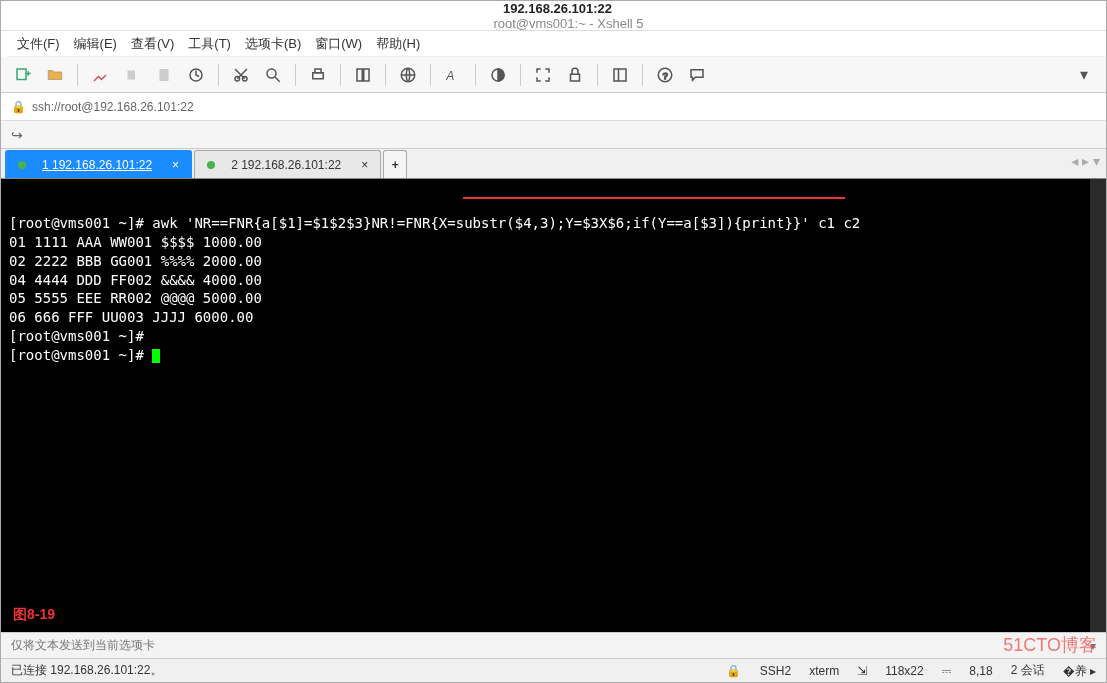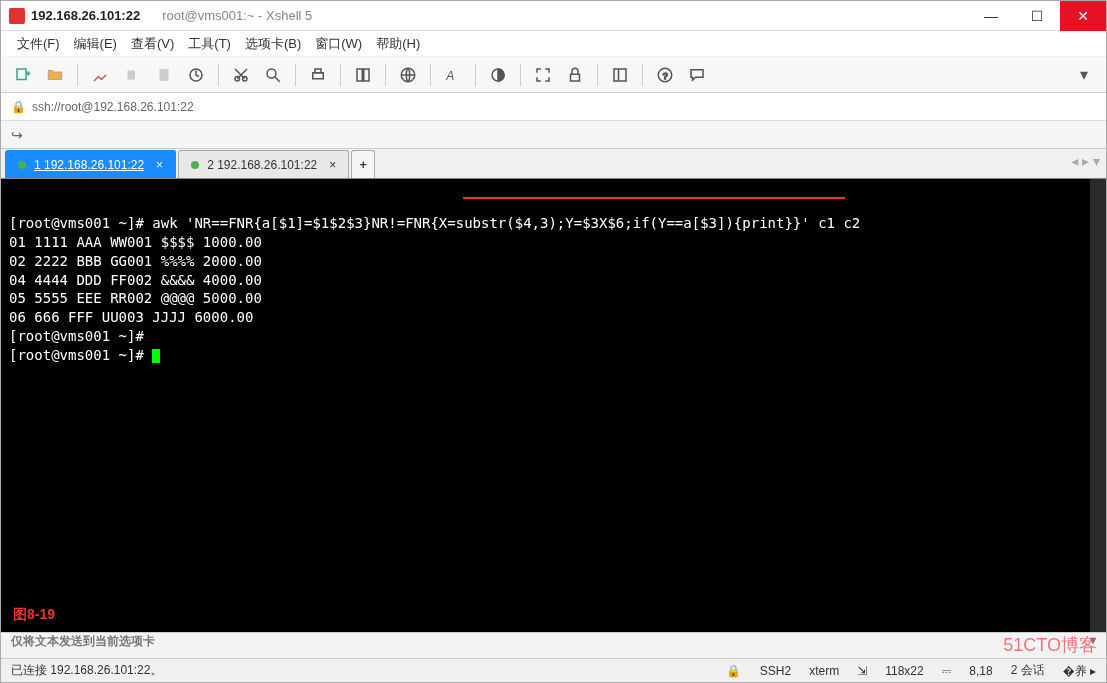--- a/index.html
+++ b/index.html
@@ -1,51 +1,51 @@
 <!DOCTYPE html>
 <html><head>
 <meta charset="utf-8">
 <style>
   * { box-sizing: border-box; margin: 0; padding: 0; }
   body { font-family: "Microsoft YaHei", Arial, sans-serif; font-size: 12px; background: #f0f0f0; color: #333; width: 1107px; height: 683px; overflow: hidden; }
   .window { width: 1107px; height: 683px; border: 1px solid #aaa; display: flex; flex-direction: column; background: #fff; }
-  .titlebar { height: 30px; background: #fff; display: flex; align-items: center; padding: 0 0 0 8px; border-bottom: 1px solid #ddd; }
+  .titlebar { height: 30px; background: #fff; display: flex; align-items: center; padding: 0 0 0 8px; border-bottom: 1px solid #ddd; flex-direction: column; }
   .titlebar .appicon { width: 16px; height: 16px; background: #d33; border-radius: 2px; margin-right: 6px; }
   .titlebar .title-main { font-weight: bold; font-size: 13px; color: #222; }
   .titlebar .title-sub { color: #888; font-size: 13px; margin-left: 22px; }
   .titlebar .spacer { flex: 1; }
   .winbtns { display: flex; }
   .winbtn { width: 46px; height: 30px; display: flex; align-items: center; justify-content: center; font-size: 14px; color: #333; }
   .winbtn.close { background: #e81123; color: #fff; }
   .menubar { height: 26px; background: #fff; display: flex; align-items: center; padding: 0 10px; gap: 14px; font-size: 13px; border-bottom: 1px solid #eee; margin-left: 6px; }
   .menubar span { cursor: default; }
   .toolbar { height: 36px; background: #f7f7f7; border-bottom: 1px solid #ccc; display: flex; align-items: center; padding: 0 8px; gap: 4px; }
   .tbtn { width: 28px; height: 28px; display: flex; align-items: center; justify-content: center; color: #555; font-size: 16px; border-radius: 3px; }
   .tbtn svg { width: 18px; height: 18px; }
   .tsep { width: 1px; height: 22px; background: #ccc; margin: 0 4px; }
   .addressbar { height: 28px; background: #fff; border-bottom: 1px solid #ddd; display: flex; align-items: center; padding: 0 10px; color: #666; gap: 6px; }
   .addressbar .lock { font-size: 12px; }
   .hintbar { height: 28px; background: #f5f5f5; border-bottom: 1px solid #ccc; display: flex; align-items: center; padding: 0 10px; color: #666; gap: 6px; }
   .hintbar .arrow { font-size: 14px; }
   .tabbar { height: 30px; background: #f0f0f0; border-bottom: 1px solid #888; display: flex; align-items: flex-end; padding: 0 4px; position: relative; }
-  .tab { height: 28px; padding: 0 12px; display: flex; align-items: center; gap: 8px; background: #e8e8e8; border: 1px solid #aaa; border-bottom: none; border-radius: 3px 3px 0 0; margin-right: 2px; font-size: 12px; }
+  .tab { height: 28px; padding: 0 12px; display: flex; align-items: center; gap: 16px; background: #e8e8e8; border: 1px solid #aaa; border-bottom: none; border-radius: 3px 3px 0 0; margin-right: 2px; font-size: 12px; }
   .tab.active { background: #1a8cff; color: #fff; border-color: #1a8cff; }
   .tab .dot { width: 8px; height: 8px; border-radius: 50%; background: #4caf50; }
   .tab.active .tname { text-decoration: underline; }
   .tab .tclose { font-size: 12px; margin-left: 4px; }
   .tab.add { width: 24px; padding: 0; justify-content: center; font-weight: bold; background: #f5f5f5; }
   .tabnav { position: absolute; right: 6px; top: 4px; color: #aaa; font-size: 14px; }
   .terminal { flex: 1; background: #000; color: #fff; font-family: Consolas, monospace; font-size: 14px; padding: 16px 8px; position: relative; overflow: hidden; white-space: pre; line-height: 1.35; }
   .terminal .cursor { display: inline-block; width: 8px; height: 14px; background: #0f0; vertical-align: middle; }
   .annot { position: absolute; color: #e33; font-family: "Microsoft YaHei", sans-serif; font-size: 14px; font-weight: bold; white-space: normal; }
   .annot1 { left: 422px; top: 56px; width: 650px; line-height: 2.4; }
   .figlabel { left: 12px; bottom: 8px; }
   .underline-red { position: absolute; left: 462px; top: 18px; width: 382px; height: 2px; background: #e33; }
   .scrollbar { position: absolute; right: 0; top: 0; width: 16px; height: 100%; background: #2a2a2a; }
-  .sendbar { height: 26px; background: #f3f3f3; border-top: 1px solid #ccc; display: flex; padding: 0 10px; color: #777; font-size: 12px; font-weight: bold; }
+  .sendbar { height: 26px; background: #f3f3f3; border-top: 1px solid #ccc; display: flex; align-items: center; padding: 0 10px; color: #777; font-size: 12px; }
   .statusbar { height: 24px; background: #f0f0f0; border-top: 1px solid #ccc; display: flex; align-items: center; padding: 0 10px; font-size: 12px; color: #333; gap: 18px; }
   .statusbar .sp { flex: 1; }
   .watermark { position: absolute; right: 10px; bottom: 26px; color: #ef4444; font-size: 18px; opacity: .7; }
 </style>
 </head>
 <body>
 
 <div class="window">
 
   <div class="titlebar">

